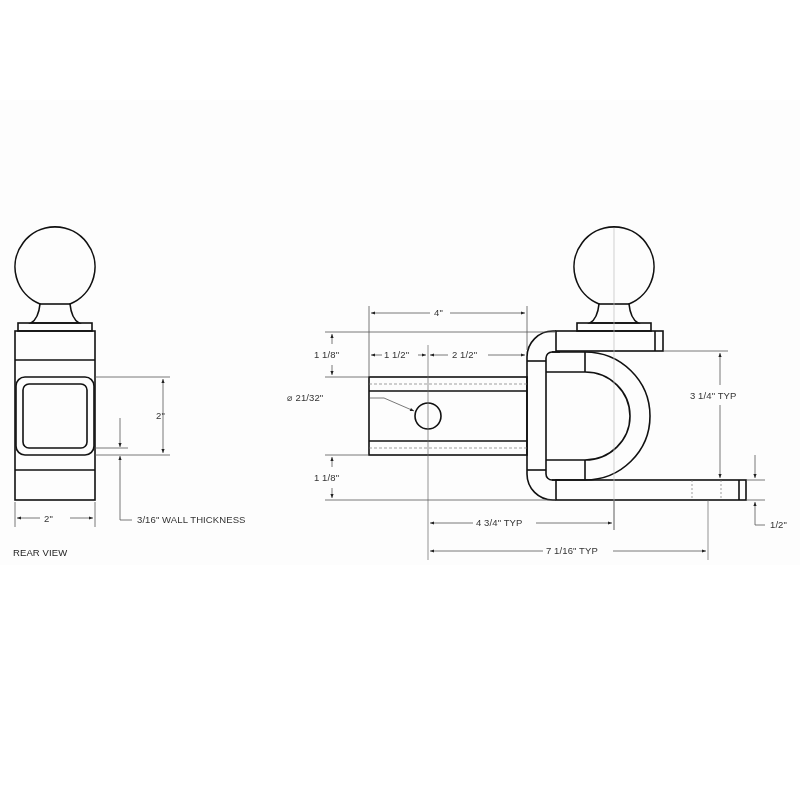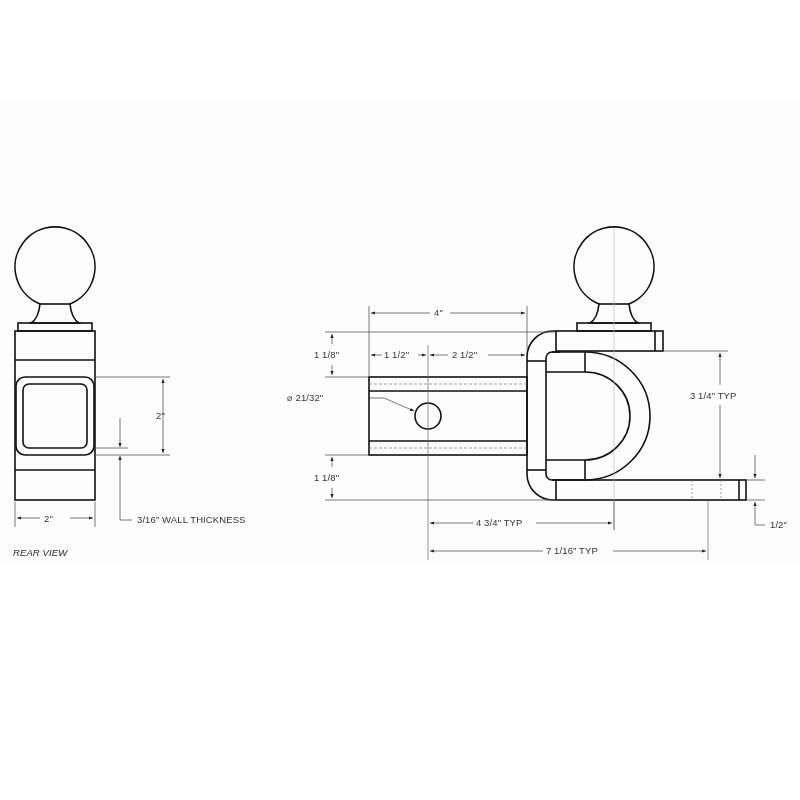--- a/index.html
+++ b/index.html
@@ -134,21 +134,21 @@
     <line x1="536" y1="523" x2="612" y2="523" marker-end="url(#arr)"></line>
 
     <line x1="430" y1="551" x2="543" y2="551" marker-start="url(#arr)"></line>
     <line x1="613" y1="551" x2="706" y2="551" marker-end="url(#arr)"></line>
   </g>
 </svg>
 
 <span class="lbl" style="left:44px;top:513px;">2"</span>
 <span class="lbl" style="left:156px;top:410px;">2"</span>
 <span class="lbl" style="left:137px;top:514px;">3/16" WALL THICKNESS</span>
-<span class="lbl view-title" style="left:13px;top:547px;font-style:italic;">REAR VIEW</span>
+<span class="lbl view-title" style="left:13px;top:547px;">REAR VIEW</span>
 
 <span class="lbl" style="left:434px;top:307px;">4"</span>
 <span class="lbl" style="left:384px;top:349px;">1 1/2"</span>
 <span class="lbl" style="left:452px;top:349px;">2 1/2"</span>
 <span class="lbl" style="left:314px;top:349px;">1 1/8"</span>
 <span class="lbl" style="left:314px;top:472px;">1 1/8"</span>
 <span class="lbl" style="left:287px;top:392px;">⌀ 21/32"</span>
 <span class="lbl" style="left:690px;top:390px;">3 1/4" TYP</span>
 <span class="lbl" style="left:770px;top:519px;">1/2"</span>
 <span class="lbl" style="left:476px;top:517px;">4 3/4" TYP</span>

